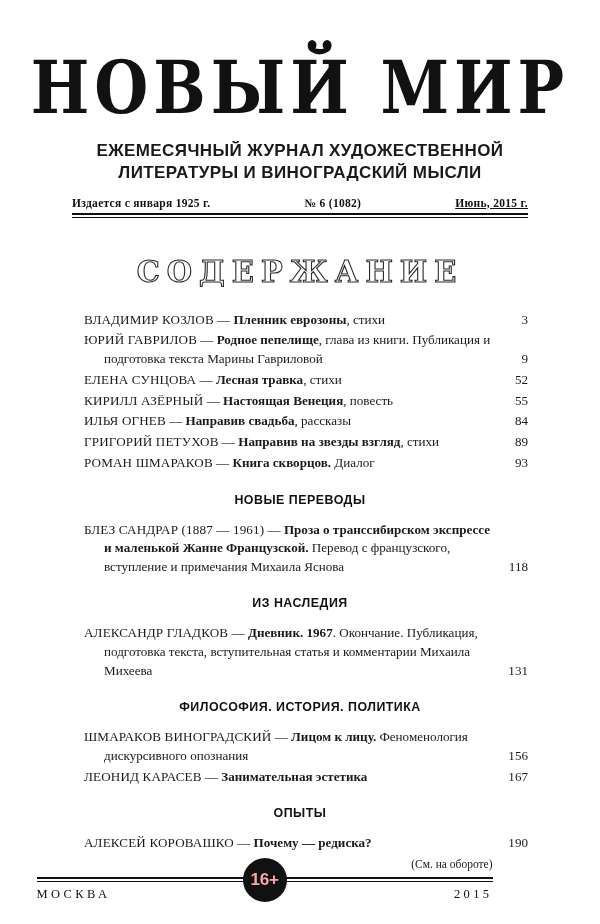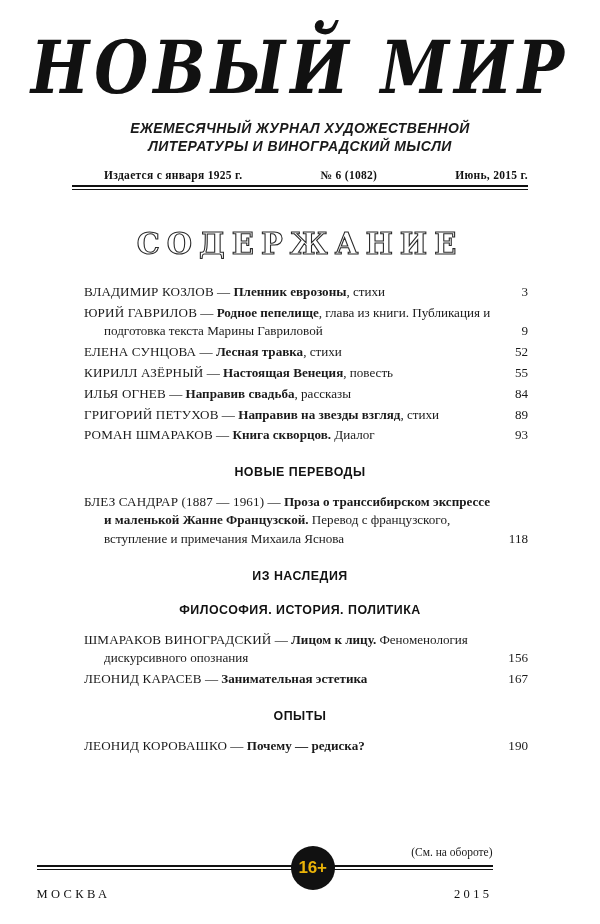--- a/index.html
+++ b/index.html
@@ -19,63 +19,62 @@
   .page {
     position: relative;
     width: 600px;
     height: 924px;
     box-sizing: border-box;
   }
 
   
   .masthead {
     text-align: center;
-    padding-top: 32px;
-    font-style: italic;
+    padding-top: 52px;
   }
   .masthead-title {
     font-family: "DejaVu Serif", "Liberation Serif", serif;
     font-weight: bold;
     font-size: 62px;
     letter-spacing: 5px;
     line-height: 1;
     color: #111111;
     white-space: nowrap;
     transform: scaleY(1.18);
     transform-origin: center top;
     margin: 0;
   }
   .masthead-rule-gap { height: 26px; }
 
   .subtitle {
     font-family: "Liberation Sans", "DejaVu Sans", sans-serif;
     font-weight: bold;
-    font-size: 14px;
+    font-size: 17px;
     letter-spacing: 0.4px;
     line-height: 1.28;
     color: #1a1a1a;
     margin: 0 auto;
     width: 470px;
   }
 
   
   .imprint {
     width: 456px;
     margin: 13px auto 0 auto;
     display: flex;
     justify-content: space-between;
     align-items: baseline;
     font-size: 11.5px;
     font-weight: bold;
     letter-spacing: 0.3px;
     color: #111;
   }
-  .imprint-left  { text-align: center; margin-left: 32px; }
+  .imprint-left  { text-align: center; }
   .imprint-mid   { text-align: center; }
-  .imprint-right { text-align: left; }
+  .imprint-right { text-align: left; text-decoration: underline; }
 
   .double-rule {
     width: 456px;
     margin: 4px auto 0 auto;
   }
   .double-rule .r1 { height: 2.2px; background: #111; }
   .double-rule .r2 { height: 1px; background: #111; margin-top: 2px; }
 
   
   .contents-heading {
@@ -177,33 +176,32 @@
   .footer-rule-wrap .r2 { height: 1px; background: #111; margin-top: 2px; }
   .badge {
     position: absolute;
     left: 50%;
     top: 50%;
     transform: translate(-50%, -50%);
     width: 44px;
     height: 44px;
     border-radius: 50%;
     background: #111111;
-    color: #eab308;
+    color: #fca5a5;
     font-family: "Liberation Sans", "DejaVu Sans", sans-serif;
     font-weight: bold;
     font-size: 17px;
     display: flex;
     align-items: center;
     justify-content: center;
     letter-spacing: -0.2px;
-    margin-left: 48px;
   }
   .footer-bottom {
     width: 456px;
-    margin: 16px auto 0 auto;
+    margin: 4px auto 0 auto;
     display: flex;
     justify-content: space-between;
     align-items: baseline;
     font-size: 12.5px;
     color: #111;
   }
   .city {
     letter-spacing: 3.4px;
     font-weight: normal;
   }
@@ -268,32 +266,36 @@
       <div class="entry">
         <div class="txt wrap"><span class="author">РОМАН ШМАРАКОВ</span><span class="dash"> — </span><span class="work">Книга скворцов.</span><span class="genre"> Диалог</span></div>
         <span class="pg row0">93</span>
       </div>
       <div class="section-head">НОВЫЕ ПЕРЕВОДЫ</div>
       <div class="entry">
         <div class="txt wrap"><span class="author">БЛЕЗ САНДРАР (1887 — 1961)</span><span class="dash"> — </span><span class="work">Проза о транссибирском экспрессе и маленькой Жанне Французской.</span><span class="genre"> Перевод с французского, вступление и примечания Михаила Яснова</span></div>
         <span class="pg row2">118</span>
       </div>
       <div class="section-head">ИЗ НАСЛЕДИЯ</div>
+      <div class="entry">
+        <div class="txt wrap"><span class="author">АЛЕКСАНДР ГЛАДКОВ</span><span class="dash"> — </span><span class="work">Дневник. 1967</span><span class="genre">. Окончание. Публикация, подготовка текста, вступительная статья и комментарии Михаила Михеева</span></div>
+        <span class="pg row2">131</span>
+      </div>
       <div class="section-head">ФИЛОСОФИЯ. ИСТОРИЯ. ПОЛИТИКА</div>
       <div class="entry">
         <div class="txt wrap"><span class="author">ШМАРАКОВ ВИНОГРАДСКИЙ</span><span class="dash"> — </span><span class="work">Лицом к лицу.</span><span class="genre"> Феноменология дискурсивного опознания</span></div>
         <span class="pg row1">156</span>
       </div>
       <div class="entry">
         <div class="txt wrap"><span class="author">ЛЕОНИД КАРАСЕВ</span><span class="dash"> — </span><span class="work">Занимательная эстетика</span><span class="genre"></span></div>
         <span class="pg row0">167</span>
       </div>
       <div class="section-head">ОПЫТЫ</div>
       <div class="entry">
-        <div class="txt wrap"><span class="author">ЛЕОНИД КОРОВАШКО</span><span class="dash"> — </span><span class="work">Почему — редиска?</span><span class="genre"></span></div>
+        <div class="txt wrap"><span class="author">АЛЕКСЕЙ КОРОВАШКО</span><span class="dash"> — </span><span class="work">Почему — редиска?</span><span class="genre"></span></div>
         <span class="pg row0">190</span>
       </div>
     </div>
 
   <div class="footer">
     <div class="see-over">(См. на обороте)</div>
     <div class="footer-rule-wrap">
       <div class="r1"></div>
       <div class="r2"></div>
       <div class="badge">16+</div>

